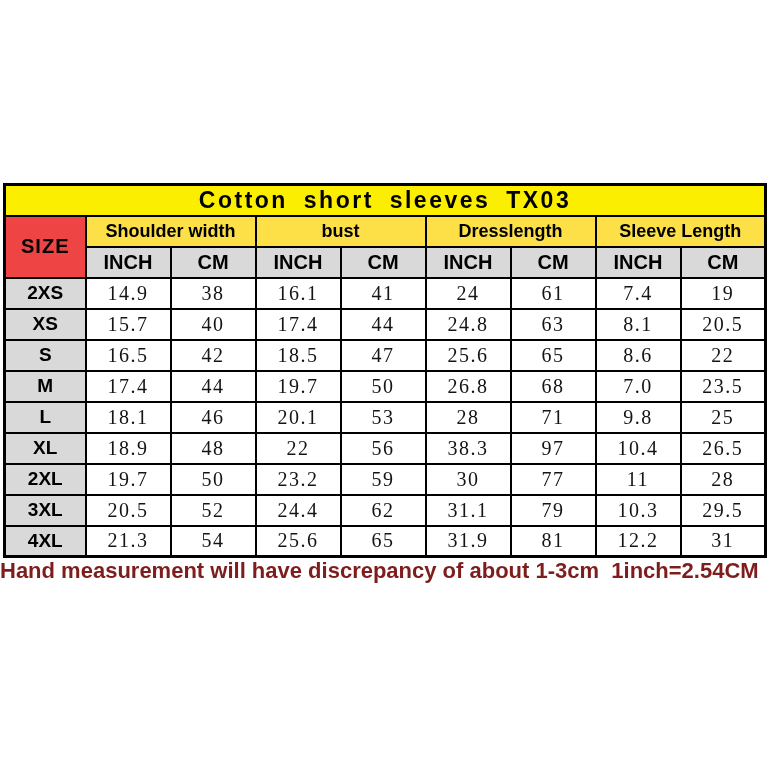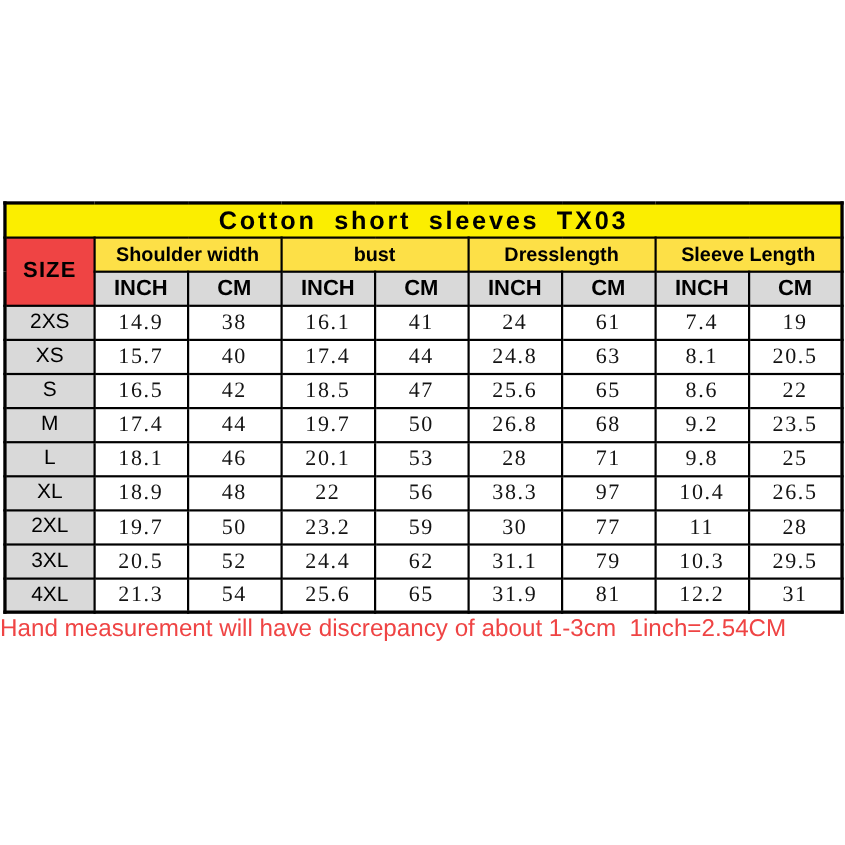--- a/index.html
+++ b/index.html
@@ -46,39 +46,39 @@
     height: 29px;
   }
   .unit-row th {
     background: #D9D9D9;
     font-size: 20px;
     font-weight: bold;
   }
   .size-cell {
     background: #D9D9D9;
     font-size: 19px;
-    font-weight: normal;
+    font-weight: bold;
   }
   .data-row td {
     background: #ffffff;
     font-family: "Liberation Serif", serif;
     font-size: 20px;
     letter-spacing: 1.5px;
     color: #141414;
   }
   
   .gs { border-left-width: 3px; }
 
   .footnote {
     position: absolute;
     left: 0; top: 558px;
     width: 768px;
-    color: #ef4444;
+    color: #7f1d1d;
     font-size: 22px;
-    font-weight: normal;
+    font-weight: bold;
     white-space: pre;
     letter-spacing: 0px;
   }
 </style>
 </head>
 <body>
 
 <div class="page">
   <table class="size-chart">
     <colgroup>
@@ -149,21 +149,21 @@
         <td>22</td>
       </tr>
       <tr class="data-row">
         <th class="size-cell">M</th>
         <td class="gs">17.4</td>
         <td>44</td>
         <td class="gs">19.7</td>
         <td>50</td>
         <td class="gs">26.8</td>
         <td>68</td>
-        <td class="gs">9.2</td>
+        <td class="gs">7.0</td>
         <td>23.5</td>
       </tr>
       <tr class="data-row">
         <th class="size-cell">L</th>
         <td class="gs">18.1</td>
         <td>46</td>
         <td class="gs">20.1</td>
         <td>53</td>
         <td class="gs">28</td>
         <td>71</td>

